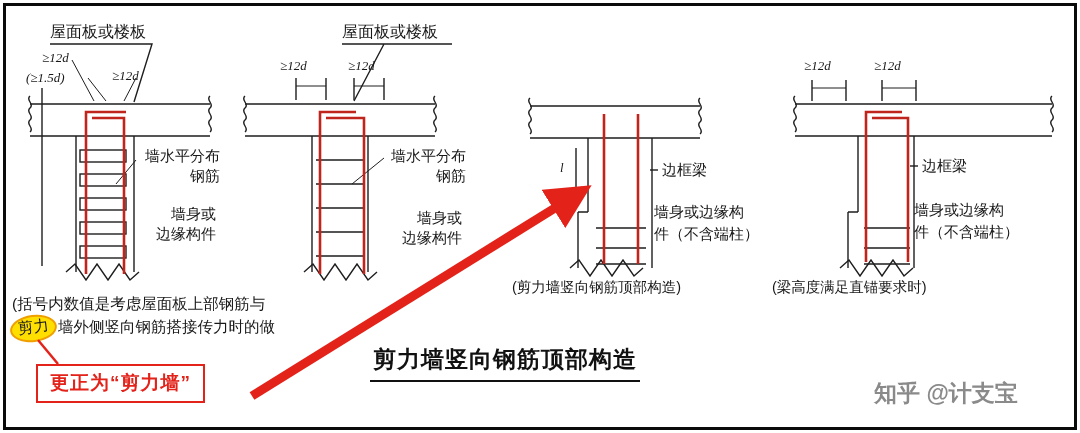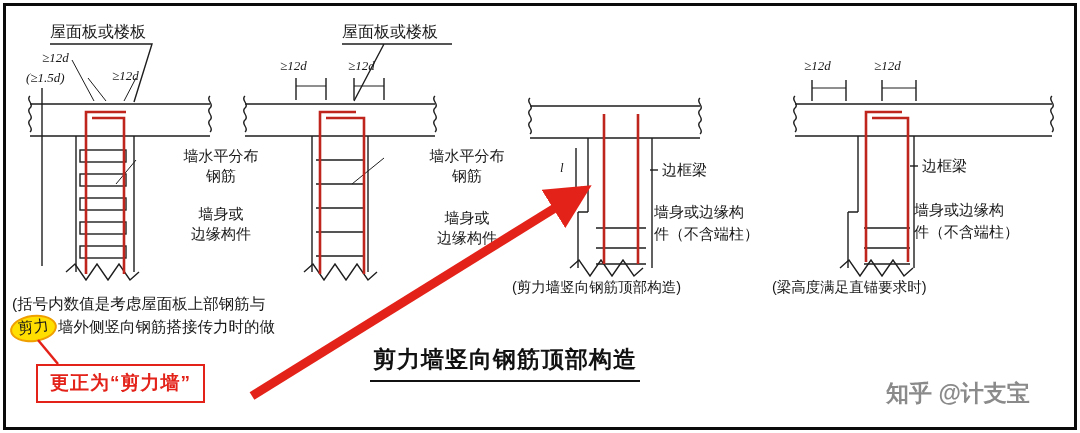--- a/index.html
+++ b/index.html
@@ -5,30 +5,30 @@
   html,body{margin:0;padding:0;background:#fff;}
   .page{
     position:relative;width:1080px;height:433px;background:#ffffff;overflow:hidden;
     font-family:"Liberation Sans","DejaVu Sans",sans-serif;color:#151515;
   }
   .border-frame{position:absolute;left:3px;top:3px;right:3px;bottom:3px;border:3px solid #0a0a0a;pointer-events:none;}
   .abs{position:absolute;}
   .lbl{font-size:15px;line-height:1.3;white-space:nowrap;color:#181818;}
   .lbl-lg{font-size:16px;}
   .dim{font-size:13px;font-style:italic;font-family:"Liberation Serif","DejaVu Serif",serif;white-space:nowrap;color:#181818;}
-  .center{text-align:center;padding-left:44px;}
+  .center{text-align:right;}
   .note{font-size:14.5px;white-space:nowrap;color:#181818;}
   .footnote{font-size:15.5px;line-height:1.35;white-space:nowrap;color:#181818;}
   .hl{display:inline-block;background:#ffdf00;border:2px solid #ef9f00;border-radius:50%;
       padding:0 6px 2px 6px;transform:rotate(-7deg);margin-right:1px;}
   .correction{border:2.5px solid #e3231a;color:#e3231a;font-weight:bold;font-size:19px;
       padding:4px 12px 5px 12px;background:#fff;white-space:nowrap;letter-spacing:1px;margin-left:28px;}
   .title{font-size:23px;font-weight:bold;color:#111;border-bottom:2.5px solid #111;
       padding:0 3px 5px 3px;white-space:nowrap;letter-spacing:1px;margin-left:36px;}
-  .watermark{font-size:23px;font-weight:600;color:#8a8a8a;white-space:nowrap;margin-left:12px;}
+  .watermark{font-size:23px;font-weight:600;color:#8a8a8a;white-space:nowrap;}
   svg{display:block;}
 </style>
 </head>
 <body>
 
 <div class="page">
 
   <svg class="abs" style="left:0;top:0" width="1080" height="433" viewBox="0 0 1080 433">
 
     <g stroke="#1e1e1e" stroke-width="1.4" fill="none" stroke-linejoin="miter">

